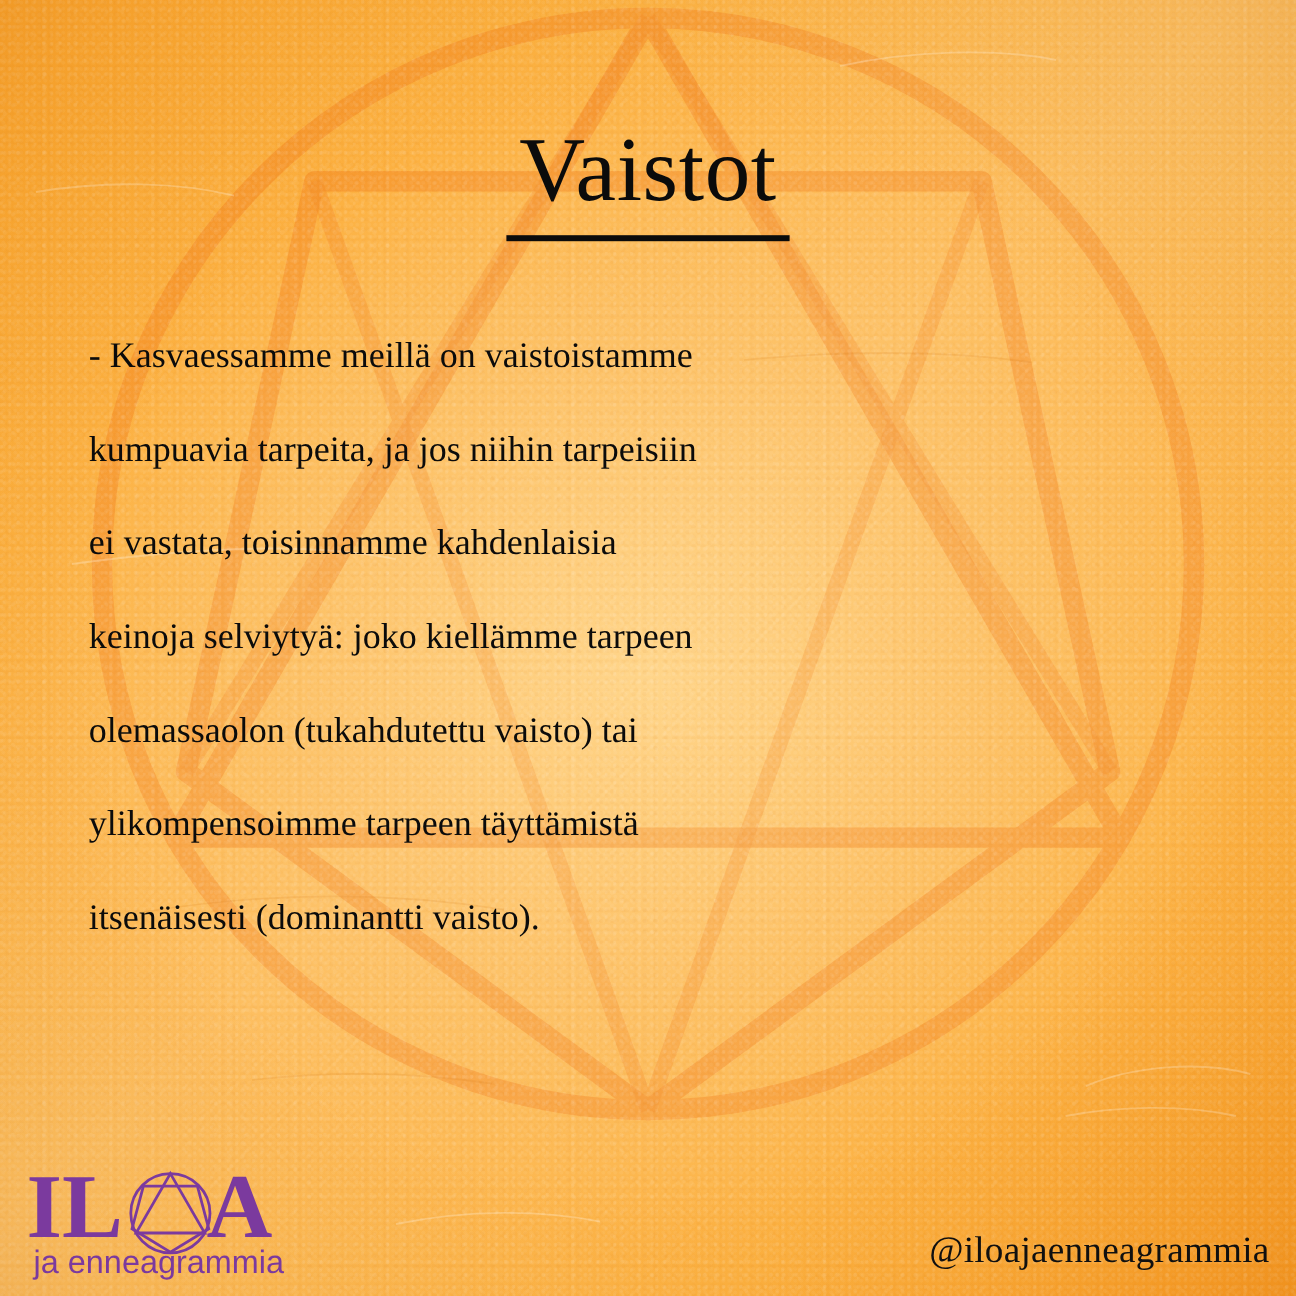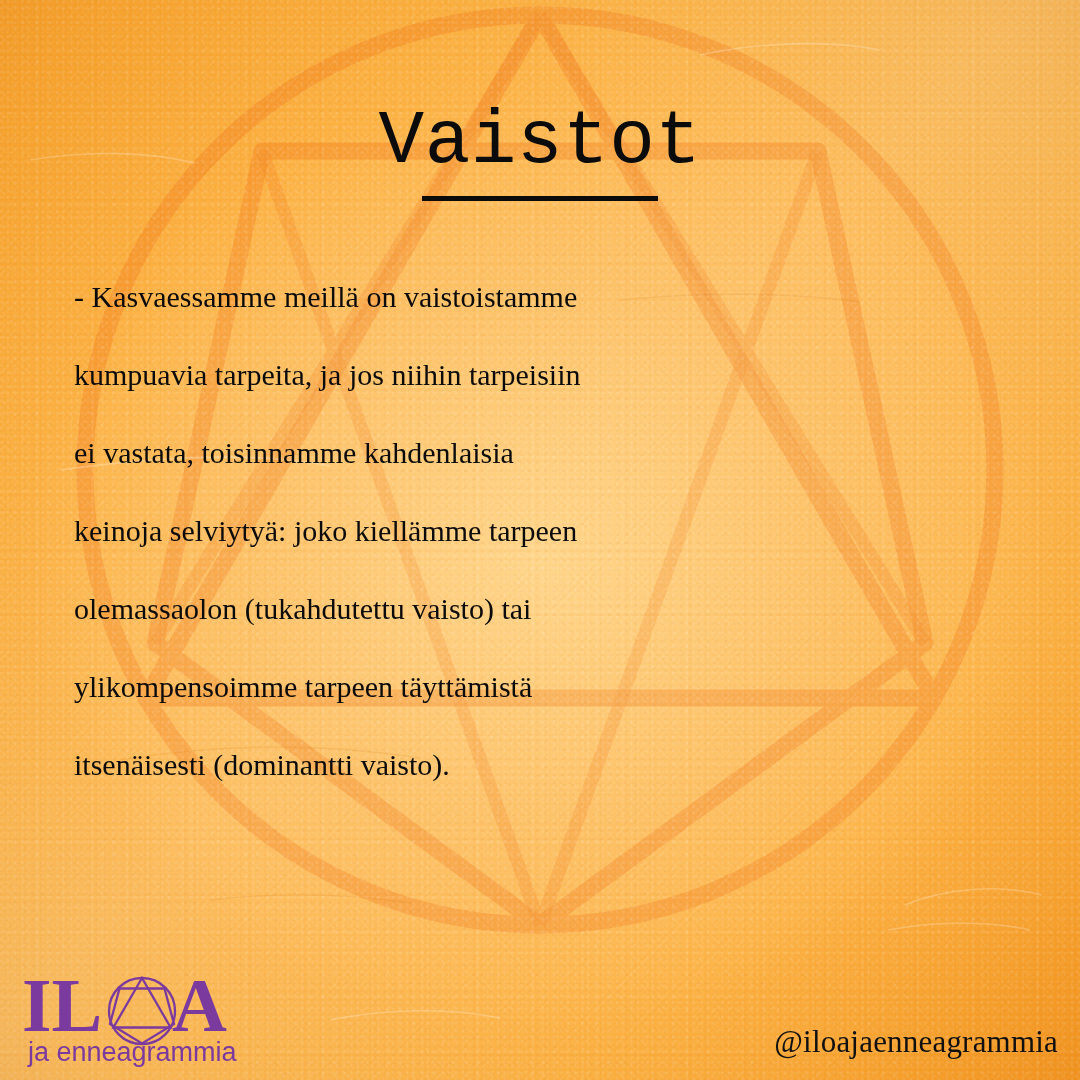--- a/index.html
+++ b/index.html
@@ -55,21 +55,21 @@
   }
 
   
   #content { position:absolute; inset:0; }
 
   #title-wrap {
     position:absolute; top:100px; left:0; width:1080px;
     text-align:center;
   }
   #title {
-    font-family:Liberation Mono, monospace;
+    font-family:Liberation Serif, serif;
     font-size:76px;
     line-height:84px;
     color:#0B0B0B;
     letter-spacing:0.5px;
   }
   #title-rule {
     width:236px; height:5px;
     background:#0B0B0B;
     margin:12px auto 0 auto;
   }

